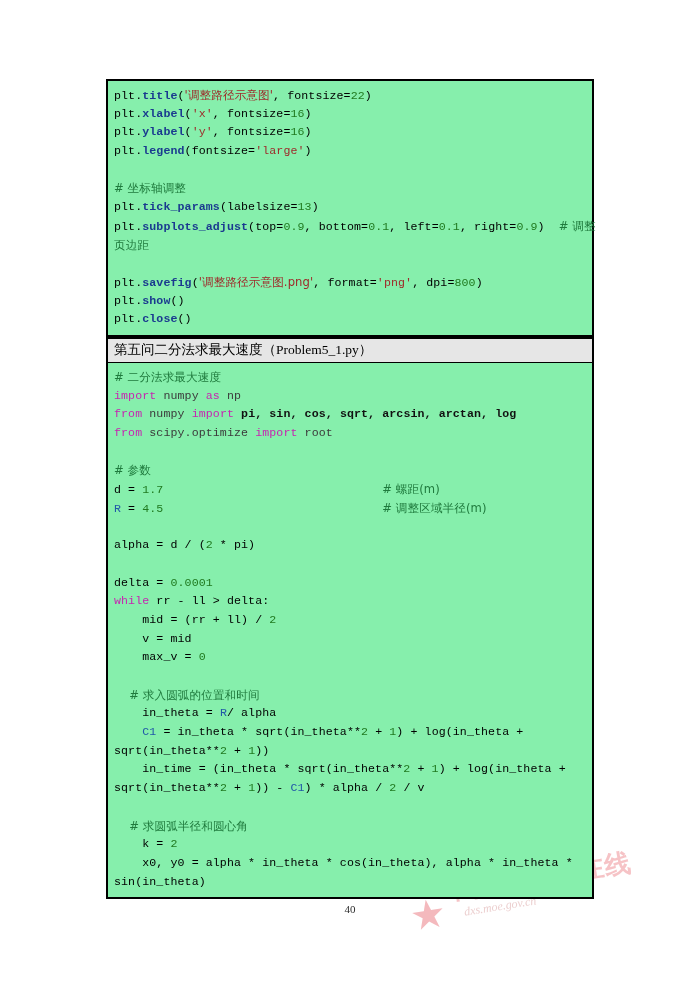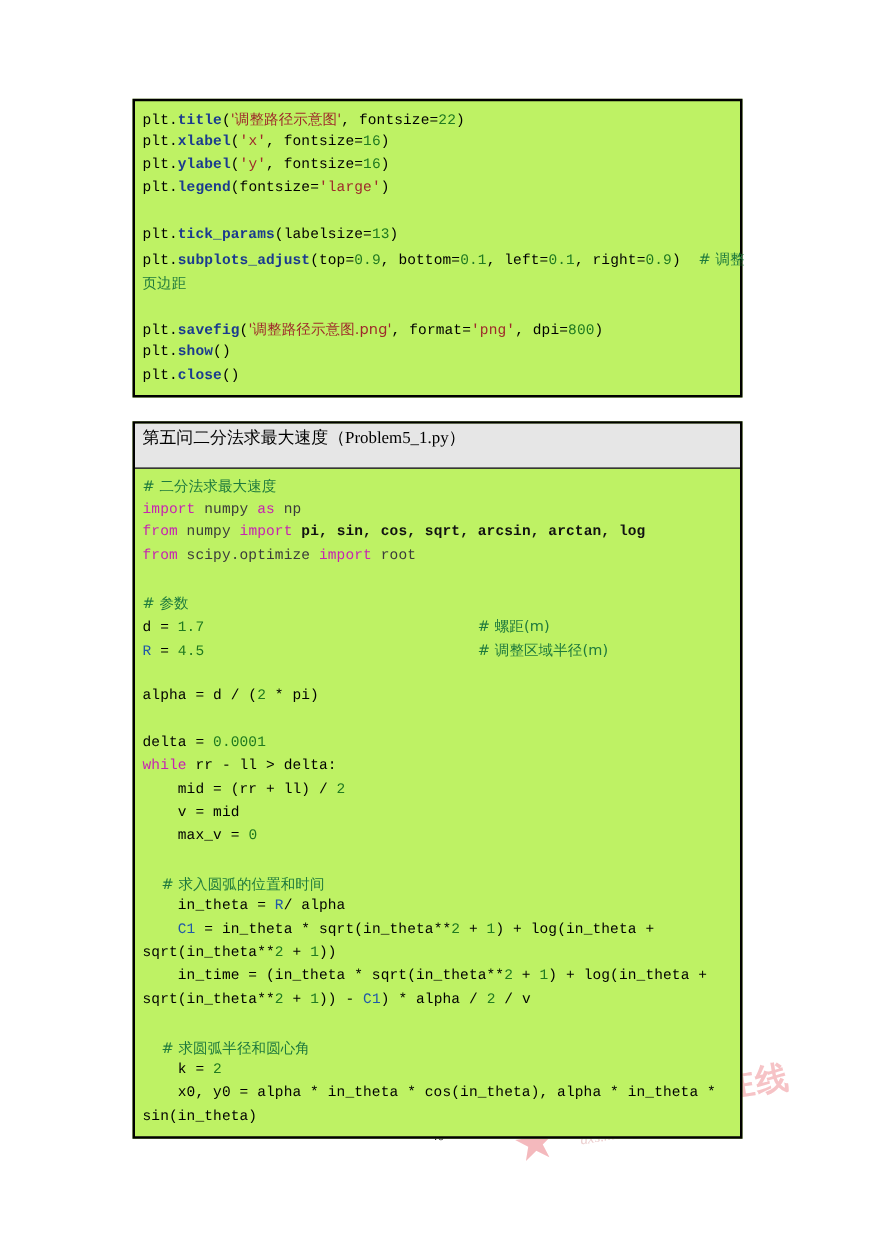--- a/index.html
+++ b/index.html
@@ -68,31 +68,31 @@
     white-space: nowrap;
   }
 
   
   .code-box {
     position: absolute;
     left: 106px;
     width: 488px;
     box-sizing: border-box;
     border: 2px solid #000000;
-    background: #bef264;
+    background: #86efac;
     z-index: 10;
   }
   #box-1 { top: 79px; }
   #box-2 { top: 337px; }
 
   .box-header {
     background: #e6e6e6;
     border-bottom: 1px solid #000000;
     box-sizing: border-box;
-    padding: 2px 0 15px 6px;
+    padding: 2px 0 3px 6px;
     font-family: "Liberation Serif", serif;
     font-size: 13.5px;
     line-height: 18px;
     color: #000000;
     white-space: nowrap;
   }
 
   .code-body {
     padding: 5px 4px 6px 6px;
     box-sizing: border-box;
@@ -147,20 +147,21 @@
     <div class="wm-url">dxs.moe.gov.cn</div>
   </div>
 
   <div class="code-box" id="box-1">
     <div class="code-body">
         <div class="line"><span class="t-op">plt.</span><span class="t-fn">title</span><span class="t-op">(</span><span class="t-str cjk">'调整路径示意图'</span><span class="t-op">, fontsize=</span><span class="t-num">22</span><span class="t-op">)</span></div>
         <div class="line"><span class="t-op">plt.</span><span class="t-fn">xlabel</span><span class="t-op">(</span><span class="t-str">'x'</span><span class="t-op">, fontsize=</span><span class="t-num">16</span><span class="t-op">)</span></div>
         <div class="line"><span class="t-op">plt.</span><span class="t-fn">ylabel</span><span class="t-op">(</span><span class="t-str">'y'</span><span class="t-op">, fontsize=</span><span class="t-num">16</span><span class="t-op">)</span></div>
         <div class="line"><span class="t-op">plt.</span><span class="t-fn">legend</span><span class="t-op">(fontsize=</span><span class="t-str">'large'</span><span class="t-op">)</span></div>
         <div class="line blank">&nbsp;</div>
+        <div class="line"><span class="t-com cjk"># 坐标轴调整</span></div>
         <div class="line"><span class="t-op">plt.</span><span class="t-fn">tick_params</span><span class="t-op">(labelsize=</span><span class="t-num">13</span><span class="t-op">)</span></div>
         <div class="line"><span class="t-op">plt.</span><span class="t-fn">subplots_adjust</span><span class="t-op">(top=</span><span class="t-num">0.9</span><span class="t-op">, bottom=</span><span class="t-num">0.1</span><span class="t-op">, left=</span><span class="t-num">0.1</span><span class="t-op">, right=</span><span class="t-num">0.9</span><span class="t-op">)  </span><span class="t-com cjk"># 调整</span></div>
         <div class="line"><span class="t-com cjk">页边距</span></div>
         <div class="line blank">&nbsp;</div>
         <div class="line"><span class="t-op">plt.</span><span class="t-fn">savefig</span><span class="t-op">(</span><span class="t-str cjk">'调整路径示意图.png'</span><span class="t-op">, format=</span><span class="t-str">'png'</span><span class="t-op">, dpi=</span><span class="t-num">800</span><span class="t-op">)</span></div>
         <div class="line"><span class="t-op">plt.</span><span class="t-fn">show</span><span class="t-op">()</span></div>
         <div class="line"><span class="t-op">plt.</span><span class="t-fn">close</span><span class="t-op">()</span></div>
       </div>
   </div>
 

